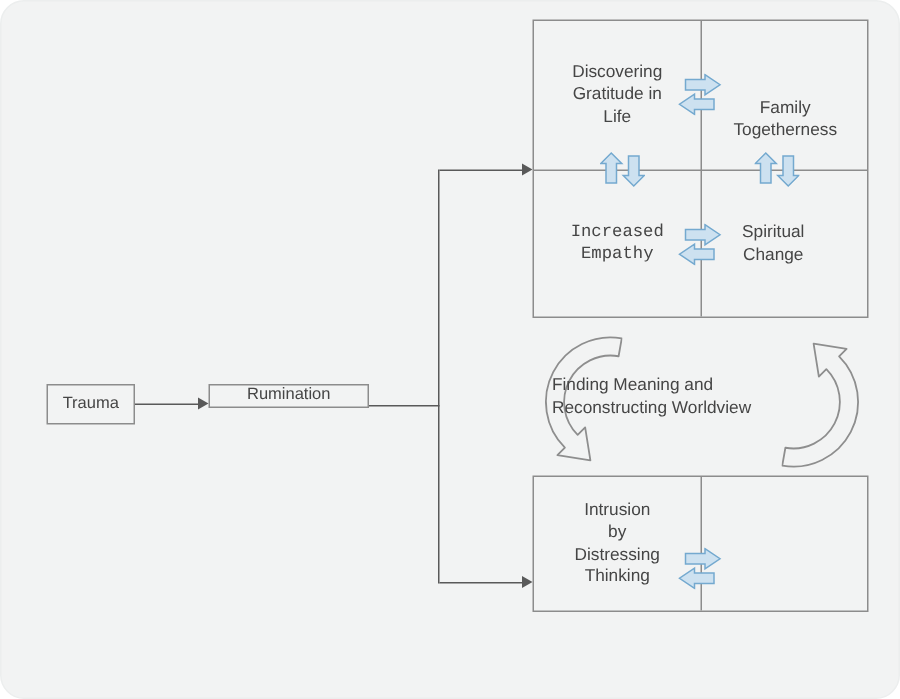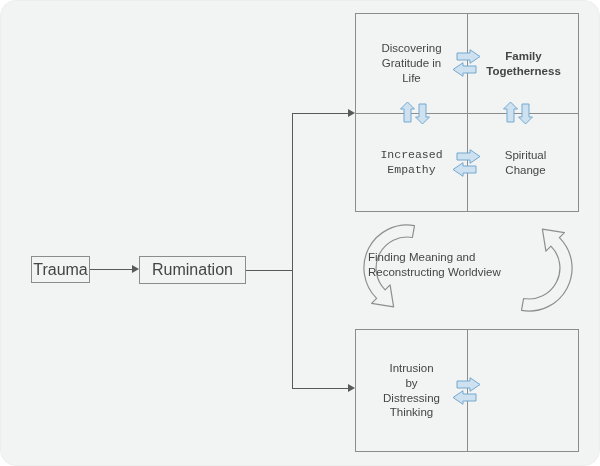--- a/index.html
+++ b/index.html
@@ -17,24 +17,24 @@
     border-radius:16px;
     box-sizing:border-box;
   }
   .lines { white-space:pre-line; }
 
   
   .node {
     position:absolute; box-sizing:border-box;
     border:1px solid #8c8c8c;
     display:flex; align-items:center; justify-content:center;
-    font-size:16px; line-height:1.25; text-align:center;
+    font-size:11px; line-height:1.25; text-align:center;
   }
   .trauma     { left:31px;  top:256px; width:59px;  height:27px; }
-  .rumination { left:139px; top:256px; width:107px; height:28px;text-align:center; }
+  .rumination { left:139px; top:256px; width:107px; height:16px;text-align:center; }
 
   
   .cline { position:absolute; background:#595959; }
   .l1 { left:90px;  top:269px; width:42px;  height:1px; }
   .l2 { left:246px; top:270px; width:47px;  height:1px; }
   .lv { left:292px; top:113px; width:1px;   height:276px; }
   .l3 { left:293px; top:113px; width:55px;  height:1px; }
   .l4 { left:293px; top:388px; width:55px;  height:1px; }
   .ah {
     position:absolute; width:0; height:0;
@@ -45,31 +45,31 @@
   .ah2 { left:348px; top:109px; }
   .ah3 { left:348px; top:384px; }
 
   
   .bigbox {
     position:absolute; box-sizing:border-box;
     border:1px solid #8c8c8c;
     font-size:11.5px; line-height:1.3;
   }
   .growth   { left:355px; top:13px;  width:224px; height:199px; }
-  .distress { left:355px; top:329px; width:224px; height:123px; }
+  .distress { left:355px; top:317px; width:224px; height:91px; }
   .vdiv { position:absolute; left:111px; top:0; bottom:0; width:1px; background:#8c8c8c; }
   .hdiv { position:absolute; top:99px; left:0; right:0; height:1px; background:#8c8c8c; }
   .cell {
     position:absolute; display:flex; align-items:center; justify-content:center;
     text-align:center;
   }
   .growth .c00 { left:0;     top:0;     width:111px; height:99px; }
-  .growth .c01 { left:112px; top:0;     width:111px; height:99px;font-weight:bold; }
+  .growth .c01 { left:112px; top:16px;     width:111px; height:99px; }
   .growth .c10 { left:0;     top:100px; width:111px; height:97px;font-family:Liberation Mono, monospace; }
-  .growth .c11 { left:114px; top:100px; width:111px; height:97px;align-items:center; }
+  .growth .c11 { left:104px; top:100px; width:111px; height:97px;align-items:center; }
   .distress .cL { left:0;     top:0; width:111px; height:100%; }
   .distress .cR { left:112px; top:0; width:111px; height:100%; }
 
   .pair { position:absolute; }
   .hp1 { left:94px;  top:35px;  }
   .hp2 { left:94px;  top:135px; }
   .hp3 { left:94px;  top:47px;  }
   .vp1 { left:44px;  top:87px;  }
   .vp2 { left:147px; top:87px;  }
 

